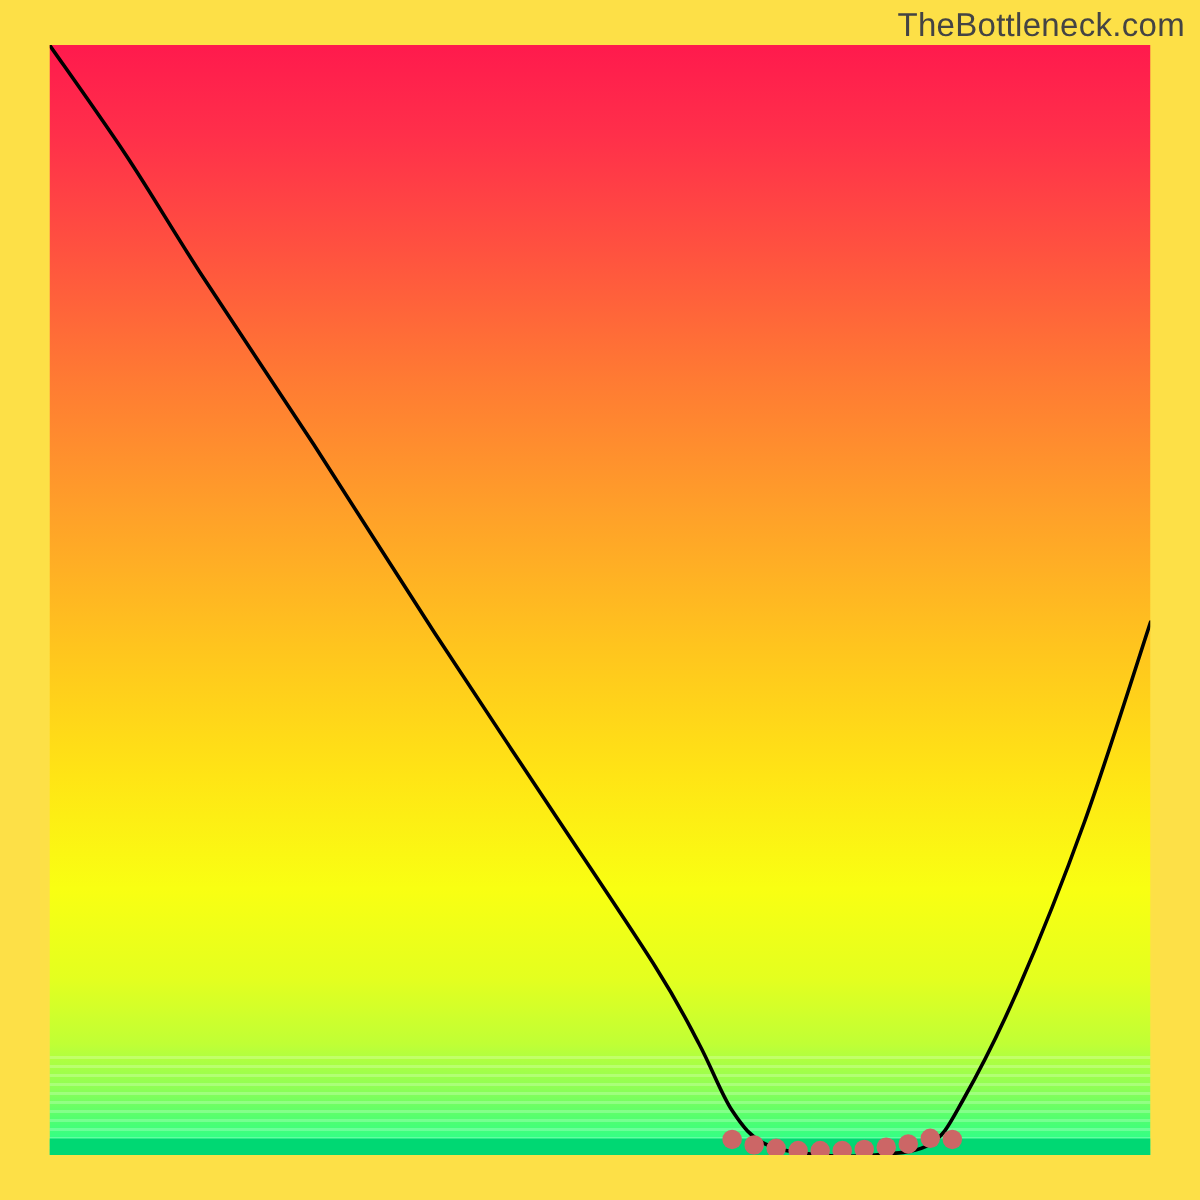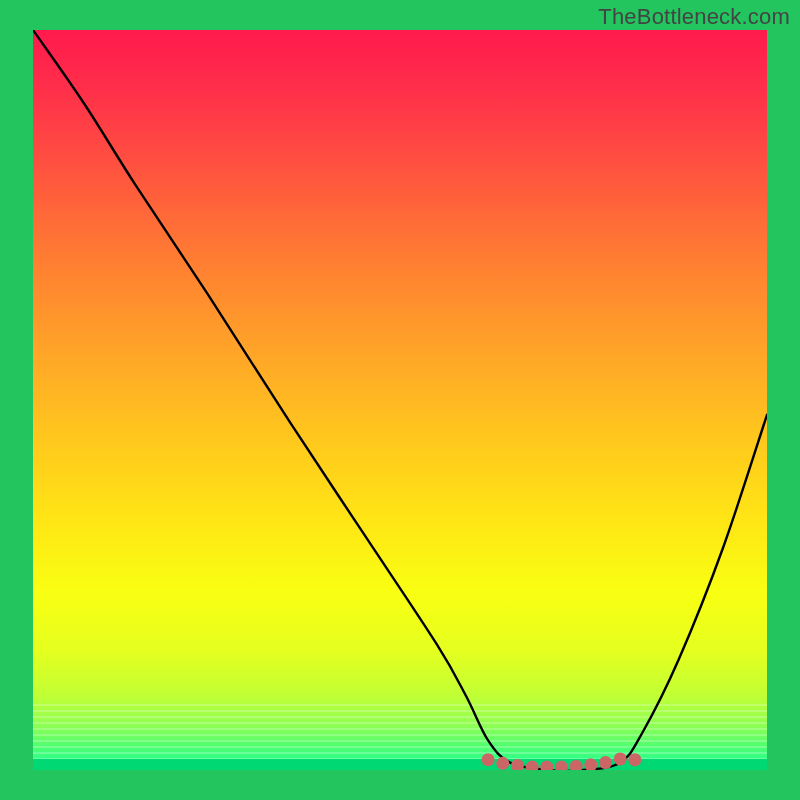--- a/index.html
+++ b/index.html
@@ -8,21 +8,21 @@
     width: 800px;
     height: 800px;
     background: #000;
     overflow: hidden;
     font-family: Arial, Helvetica, sans-serif;
   }
   .frame {
     position: relative;
     width: 800px;
     height: 800px;
-    background: #22c55e;
+    background: #fde047;
   }
   .watermark {
     position: absolute;
     top: 4px;
     right: 10px;
     color: #444;
     font-size: 22px;
     font-weight: 500;
     letter-spacing: 0.2px;
     z-index: 10;

